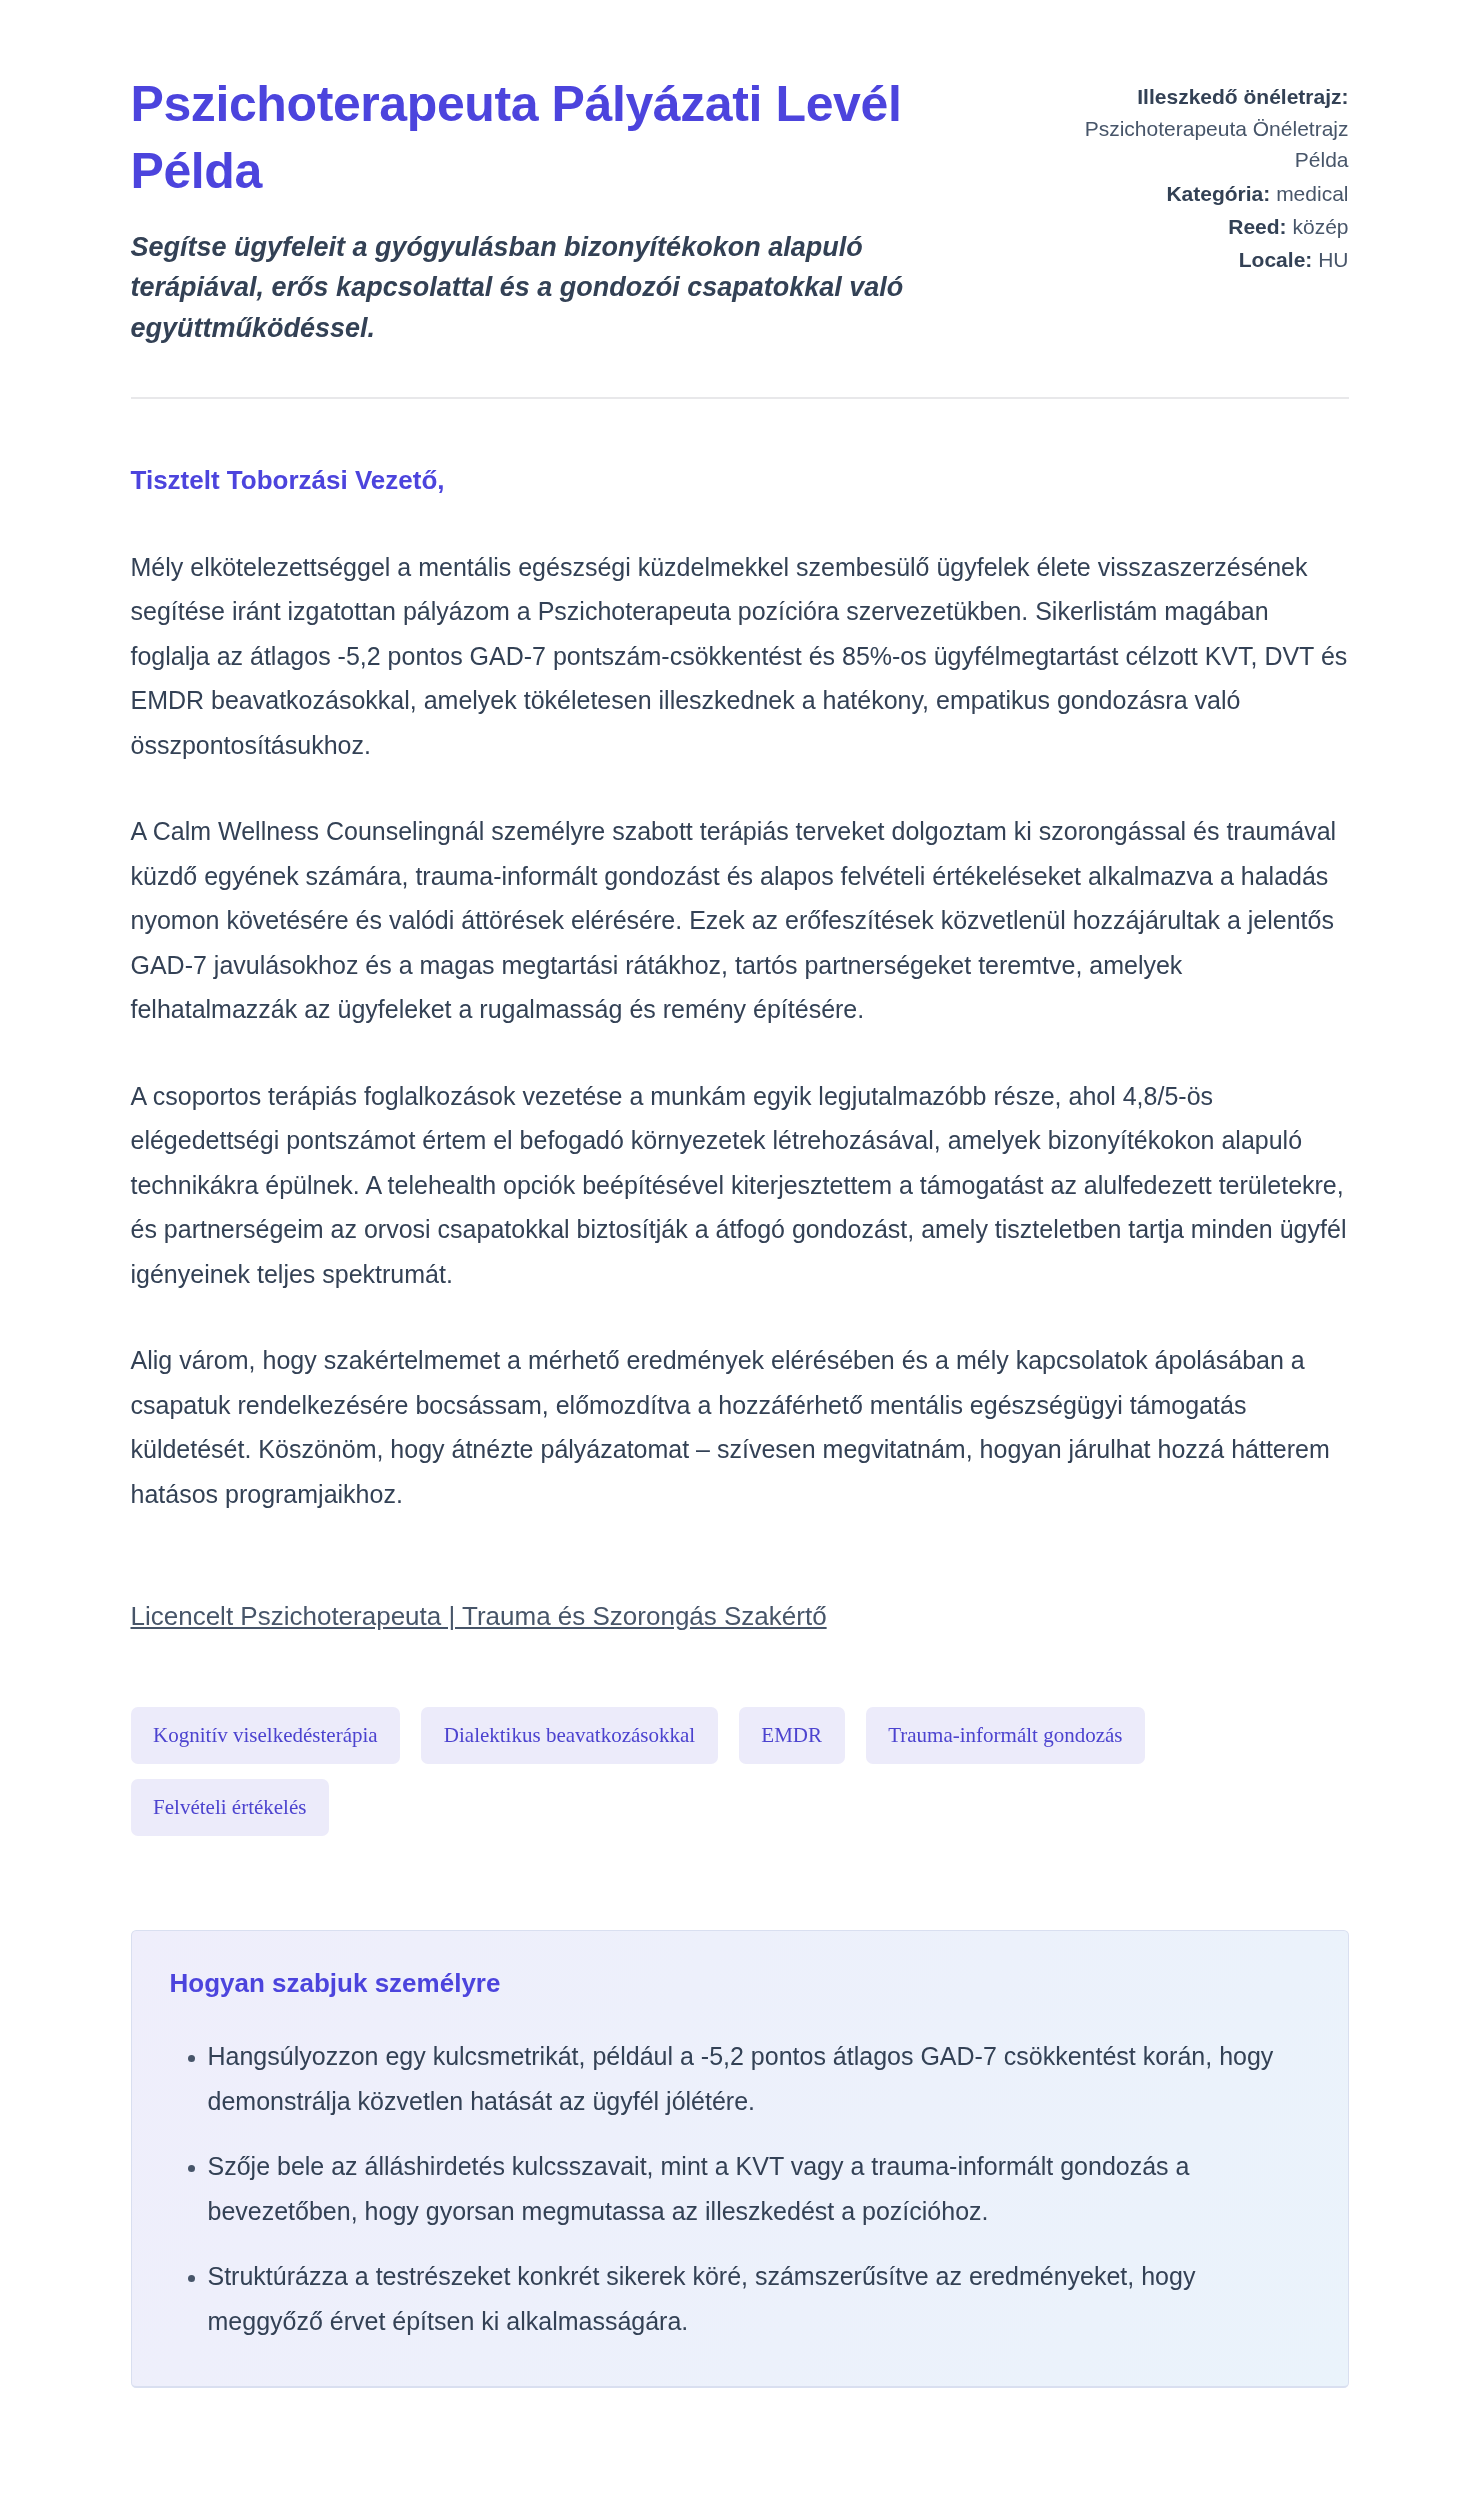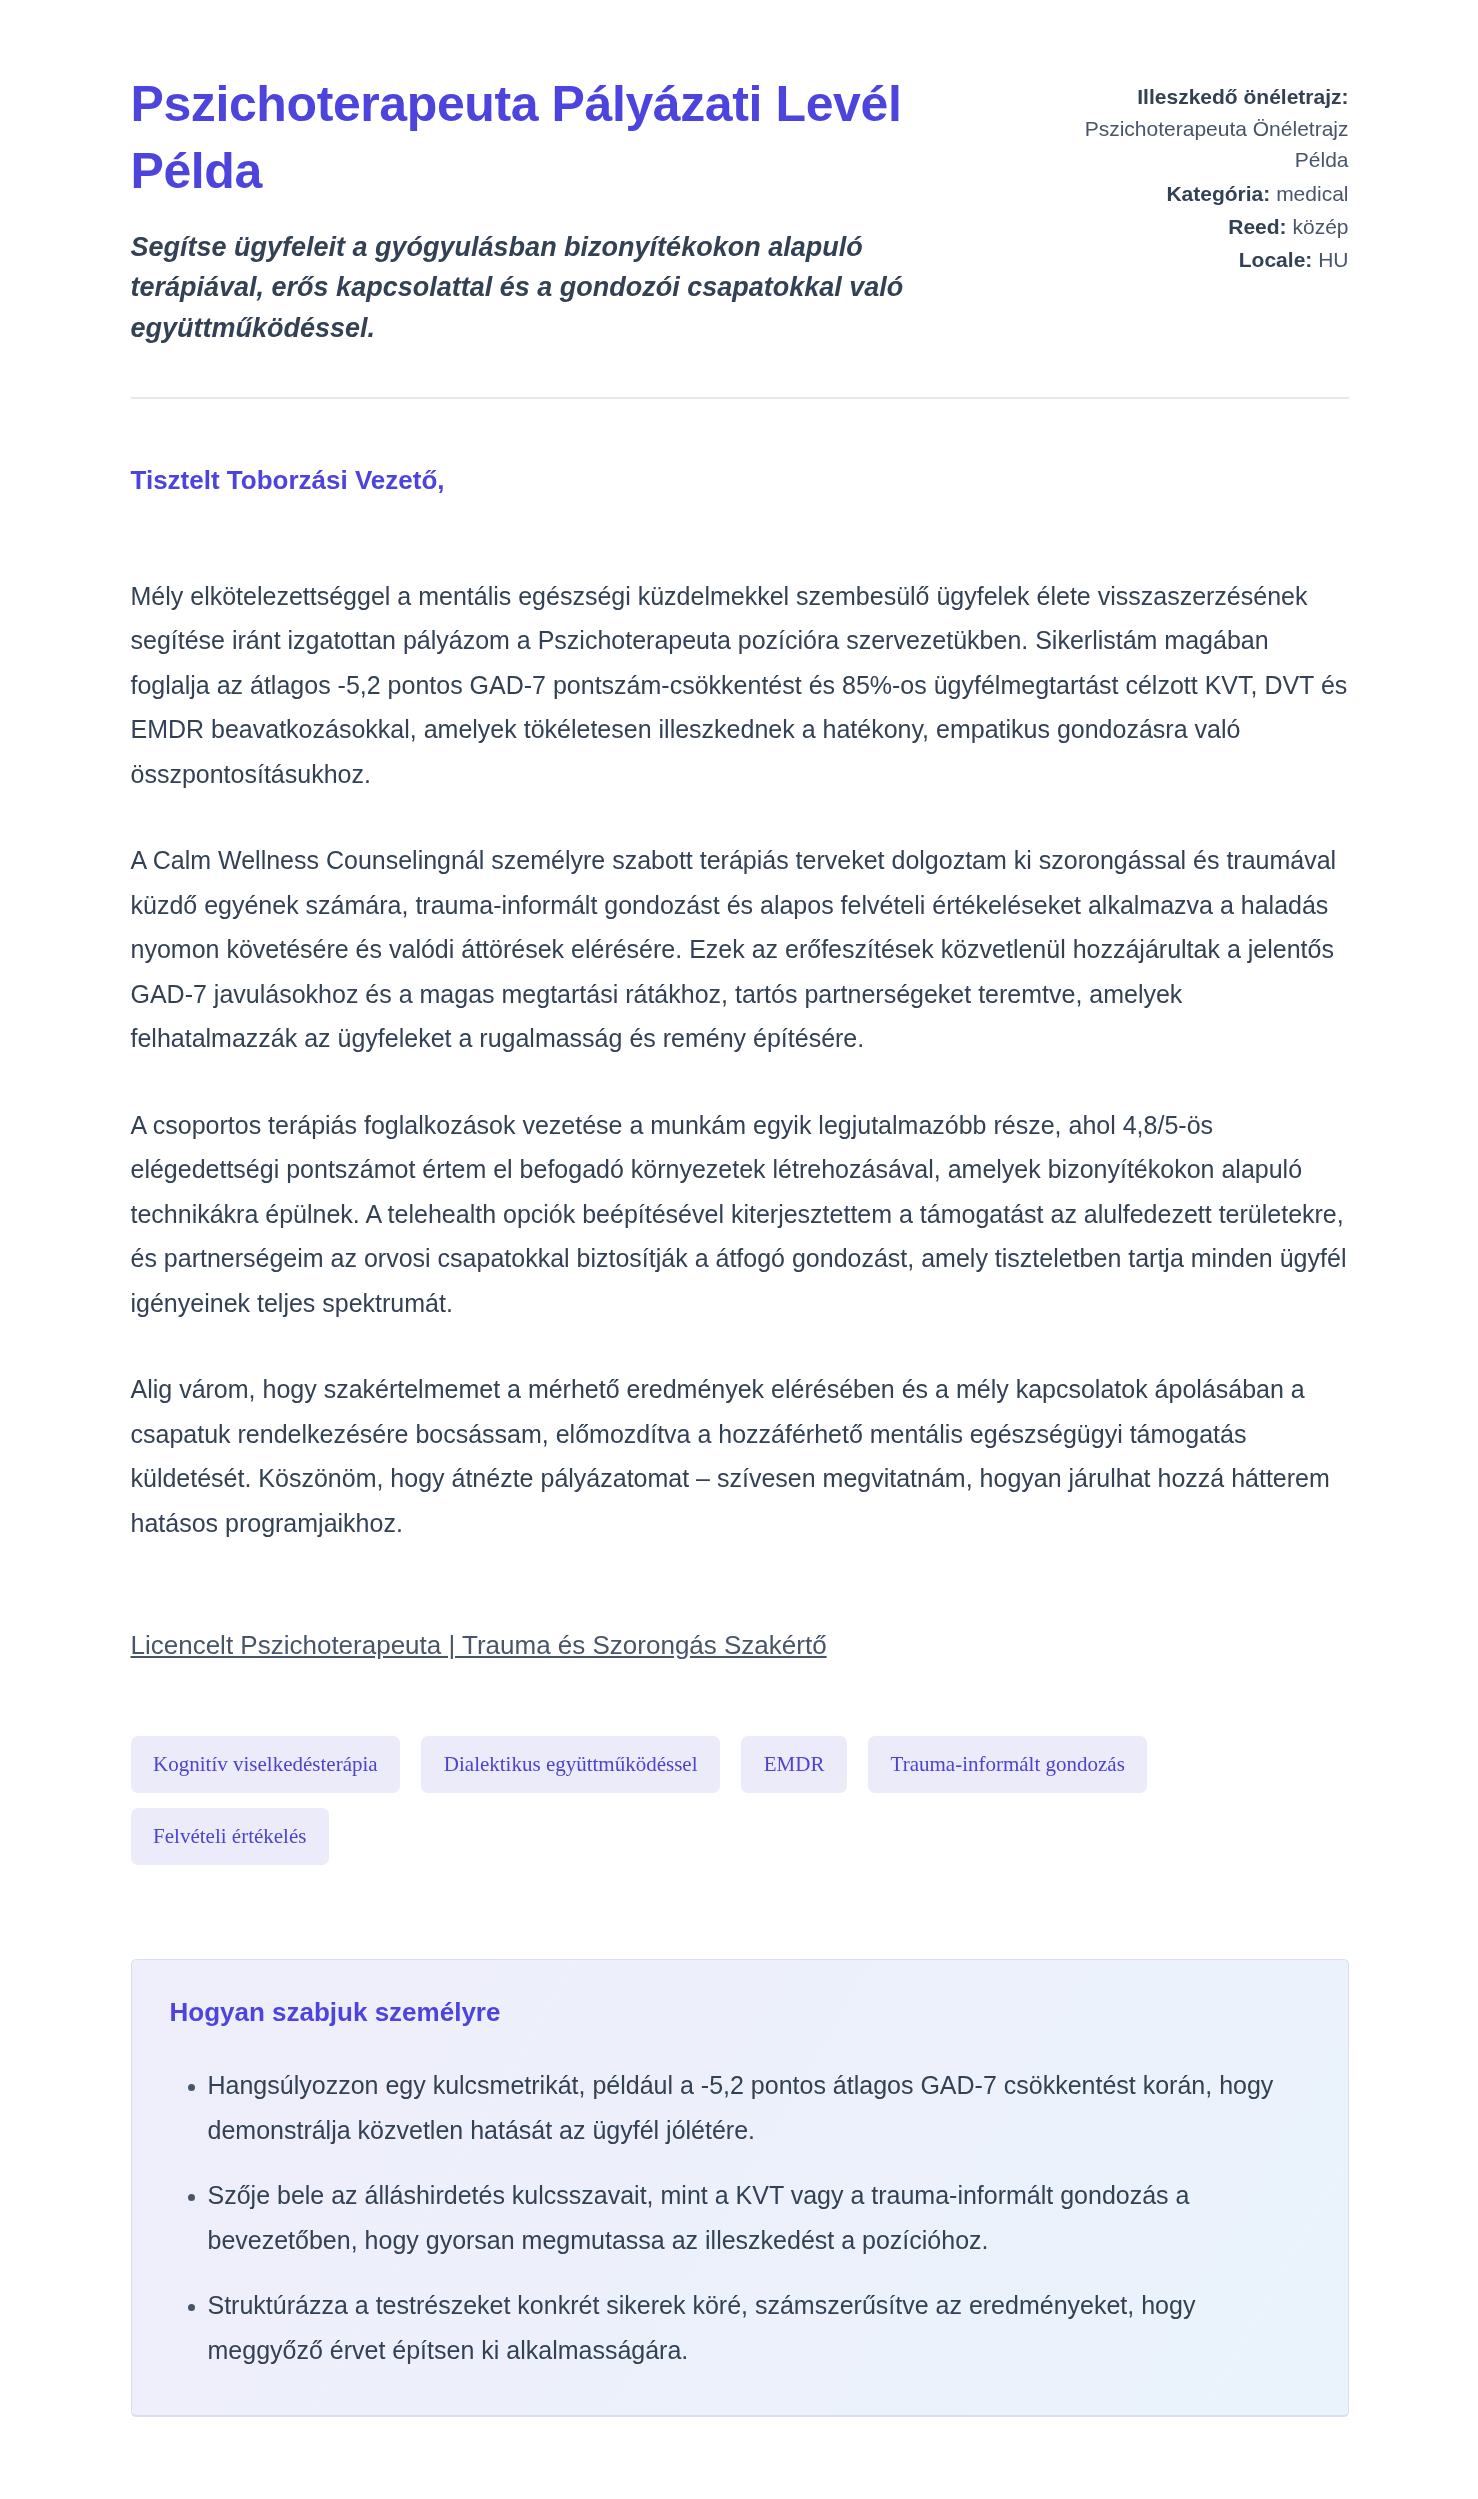--- a/index.html
+++ b/index.html
@@ -68,21 +68,21 @@
     height:1.7px;
     background:var(--divider);
     margin-top:49px;
   }
   
   .letter{margin-top:66px;}
   .greeting{
     font-size:26px;
     font-weight:700;
     color:var(--accent);
-    margin-bottom:78px;
+    margin-bottom:49px;
   }
   .para{
     font-size:25px;
     line-height:1.78;
     color:var(--body-text);
     margin-bottom:42px;
   }
   .signature{margin-top:85px;}
   .sig-name{
     font-size:26px;
@@ -182,21 +182,21 @@
     <p class="para">A csoportos terápiás foglalkozások vezetése a munkám egyik legjutalmazóbb része, ahol 4,8/5-ös elégedettségi pontszámot értem el befogadó környezetek létrehozásával, amelyek bizonyítékokon alapuló technikákra épülnek. A telehealth opciók beépítésével kiterjesztettem a támogatást az alulfedezett területekre, és partnerségeim az orvosi csapatokkal biztosítják a átfogó gondozást, amely tiszteletben tartja minden ügyfél igényeinek teljes spektrumát.</p>
     <p class="para">Alig várom, hogy szakértelmemet a mérhető eredmények elérésében és a mély kapcsolatok ápolásában a csapatuk rendelkezésére bocsássam, előmozdítva a hozzáférhető mentális egészségügyi támogatás küldetését. Köszönöm, hogy átnézte pályázatomat – szívesen megvitatnám, hogyan járulhat hozzá hátterem hatásos programjaikhoz.</p>
 
     <div class="signature">
       <p class="sig-title">Licencelt Pszichoterapeuta | Trauma és Szorongás Szakértő</p>
     </div>
   </main>
 
   <section class="tags">
     <span class="tag">Kognitív viselkedésterápia</span>
-    <span class="tag">Dialektikus együttműködéssel</span>
+    <span class="tag">Dialektikus beavatkozásokkal</span>
     <span class="tag">EMDR</span>
     <span class="tag">Trauma-informált gondozás</span>
     <span class="tag">Felvételi értékelés</span>
   </section>
 
   <section class="tips">
     <h2 class="tips-heading">Hogyan szabjuk személyre</h2>
     <ul>
       <li>Hangsúlyozzon egy kulcsmetrikát, például a -5,2 pontos átlagos GAD-7 csökkentést korán, hogy demonstrálja közvetlen hatását az ügyfél jólétére.</li>
       <li>Szője bele az álláshirdetés kulcsszavait, mint a KVT vagy a trauma-informált gondozás a bevezetőben, hogy gyorsan megmutassa az illeszkedést a pozícióhoz.</li>

